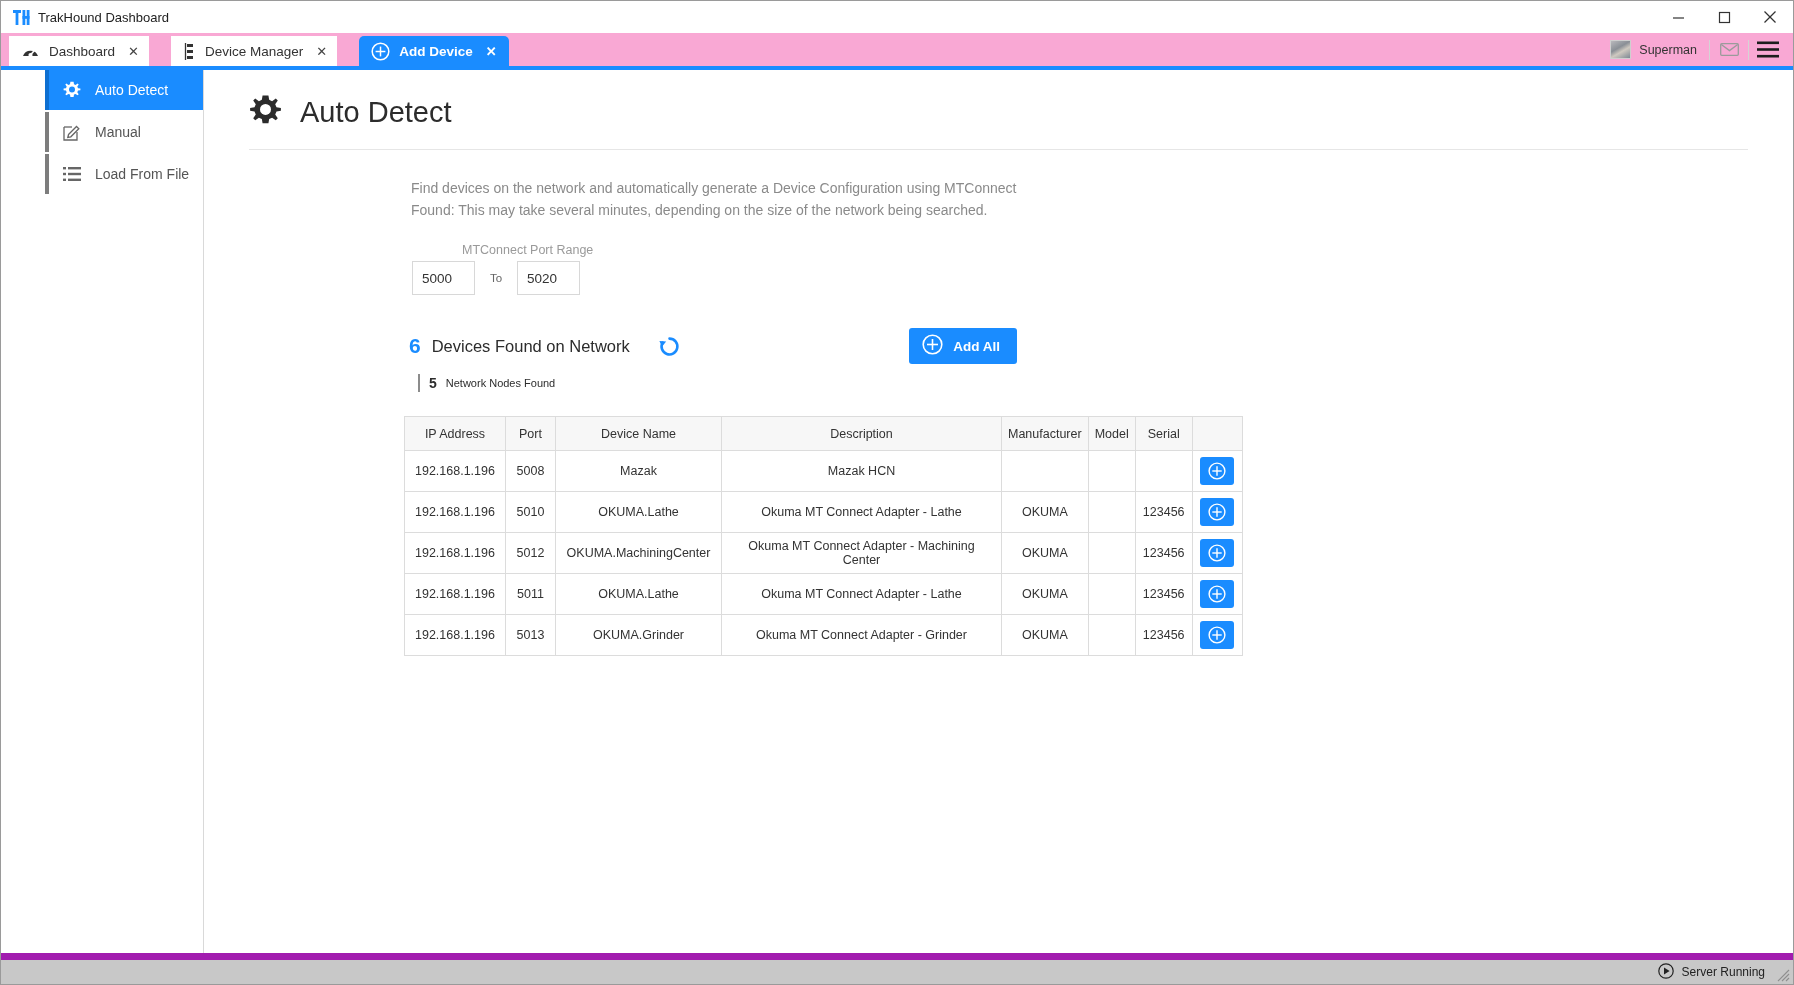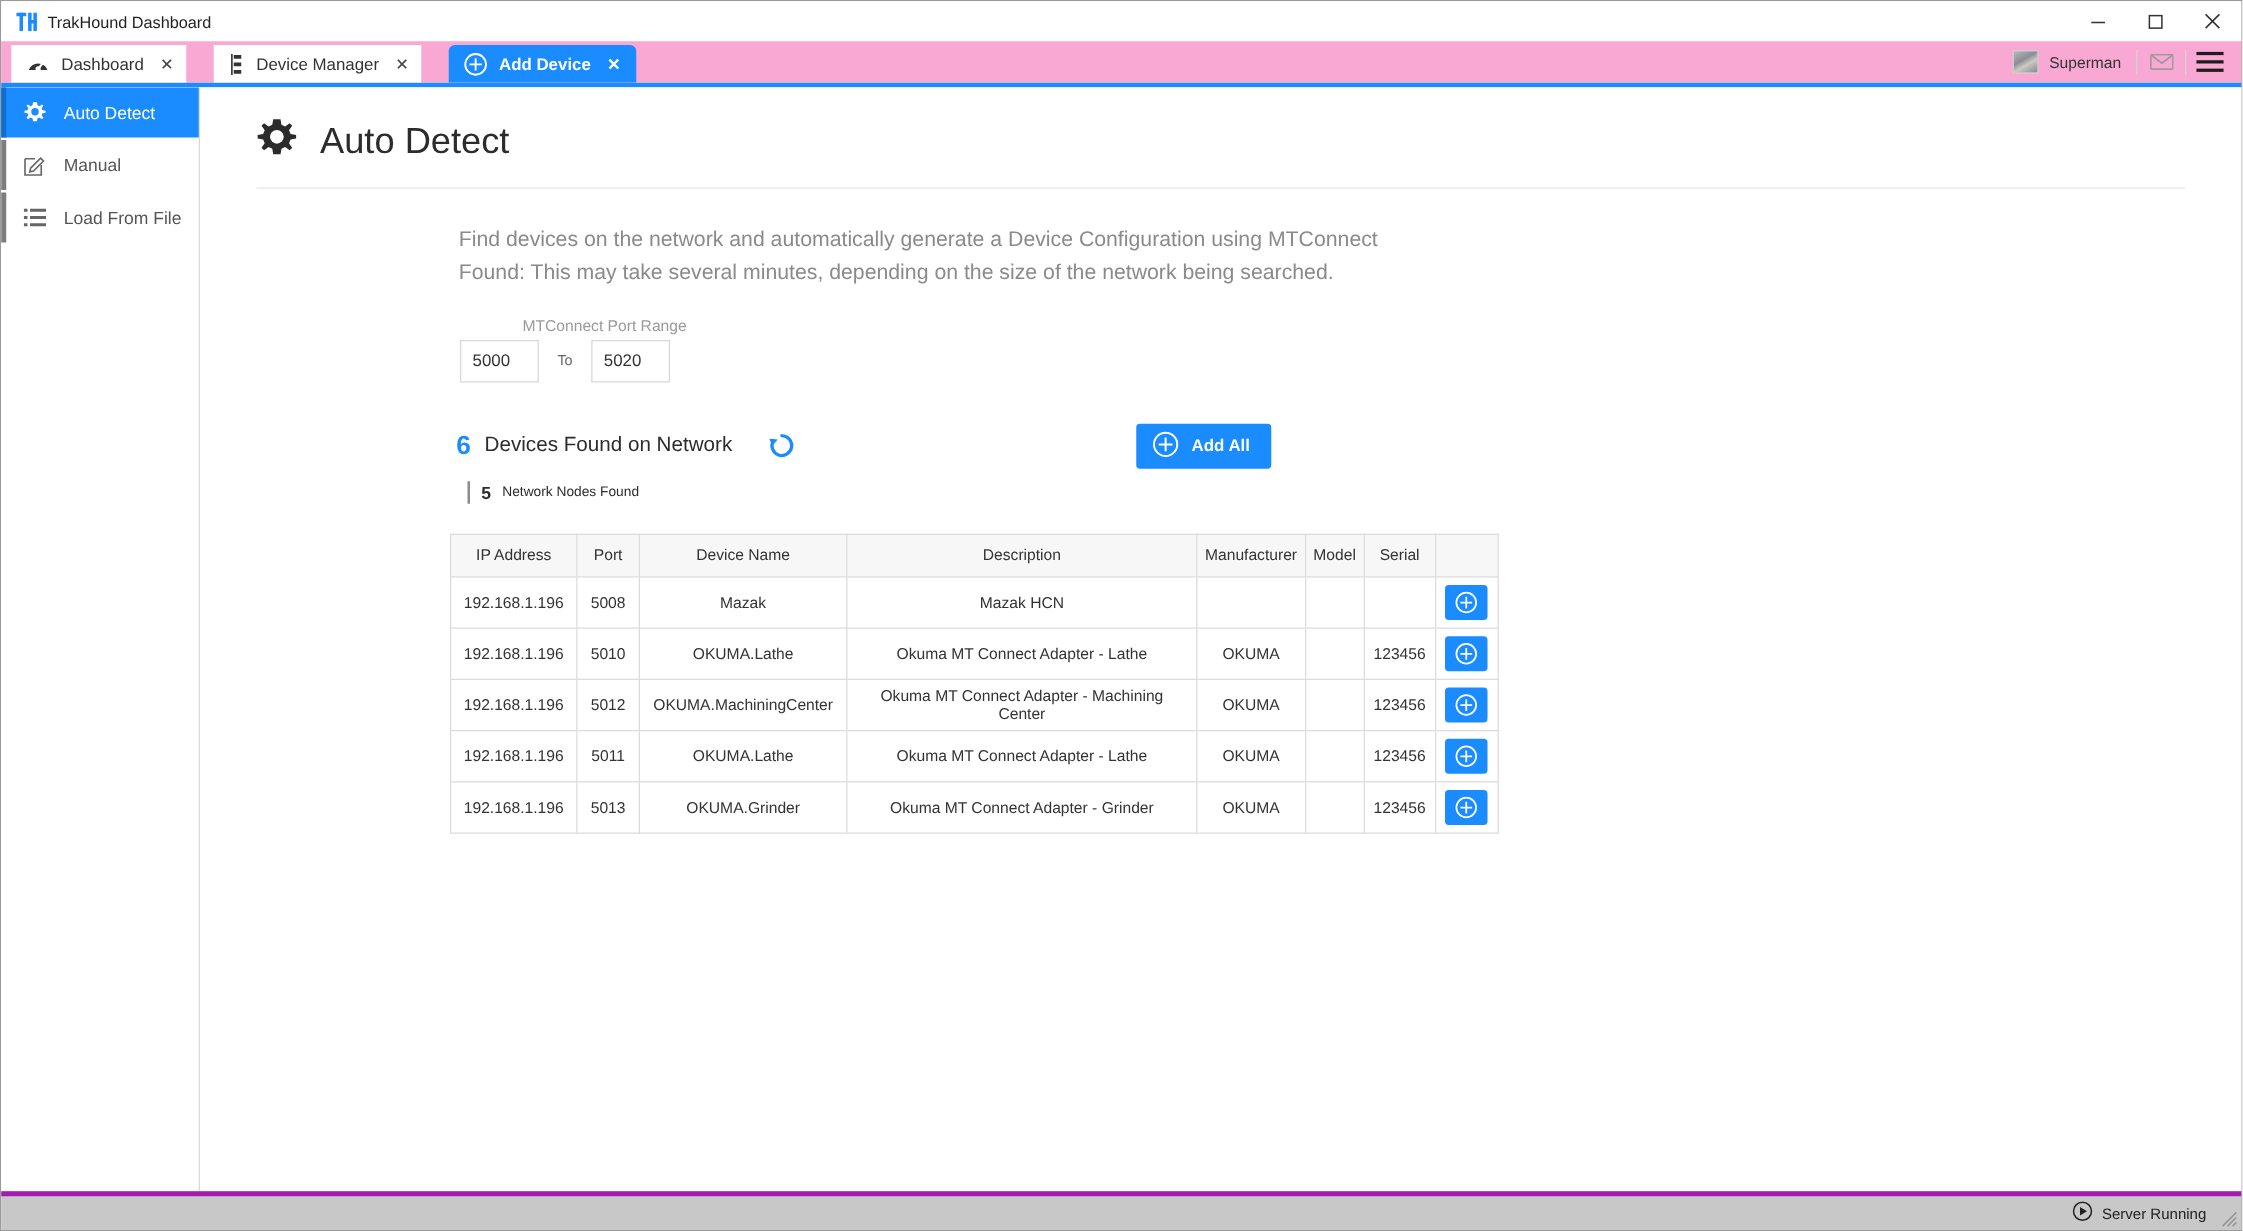--- a/index.html
+++ b/index.html
@@ -72,21 +72,21 @@
     width: 21px; height: 19px; margin-right: 8px;
     background: linear-gradient(150deg,#b9b9bd 0%, #8a8f96 40%, #cfc9c0 60%, #7d8893 100%);
     border: 1px solid #cfcfcf;
   }
   .username { font-size: 12.5px; color: #333; padding-right: 12px; }
   .uz-sep { width:1px; height:20px; background:#d4d4d4; }
   .uz-btn { width: 38px; height: 33px; display:flex; align-items:center; justify-content:center; }
   .accentline { height: 4px; flex: 0 0 4px; background: #1a8cff; }
 
   
-  .body { flex: 1; display: flex; min-height: 0; background:#ffffff; }
+  .body { flex: 1; display: flex; min-height: 0; background:#ffffff;padding-left:44px; }
 
   .sidebar {
     width: 159px; flex: 0 0 159px;
     border-right: 1px solid #d9d9d9;
     background: #ffffff;
     padding-top: 0;
   }
   .side-item {
     height: 40px; display: flex; align-items: center;
     gap: 13px; padding-left: 13px;
@@ -105,21 +105,21 @@
 
   .page-head {
     display: flex; align-items: center; gap: 18px;
     padding: 24px 0 0 45px;
   }
   .page-title { font-size: 29px; color: #2c2c2c; font-weight: normal; }
   .hr { height:1px; background:#e6e6e6; margin: 18px 45px 0 45px; }
 
   .desc {
     margin: 28px 0 0 207px;
-    font-size: 17px; color: #8a8a8a; line-height: 1.55;
+    font-size: 14px; color: #8a8a8a; line-height: 1.55;
   }
 
   .portrange-label {
     margin: 22px 0 4px 258px;
     font-size: 12.5px; color: #9a9a9a;
   }
   .portrow {
     margin-left: 208px;
     display: flex; align-items: center; gap: 0;
   }
@@ -192,21 +192,21 @@
     width: 34px; height: 28px;
     margin: 0 auto;
     background: #1a8cff; border-radius: 3px;
     display: flex; align-items: center; justify-content: center;
   }
 
   
   .statusbar {
     height: 31px; flex: 0 0 31px;
     background: #c8c8c8;
-    border-top: 4px solid #a21caf;
+    border-top: 7px solid #a21caf;
     display: flex; align-items: center;
     position: relative;
   }
   .server-status {
     margin-left: auto; margin-right: 28px;
     display: flex; align-items: center; gap: 8px;
     font-size: 12px; color: #222;
   }
   .grip {
     position: absolute; right: 3px; bottom: 2px;

